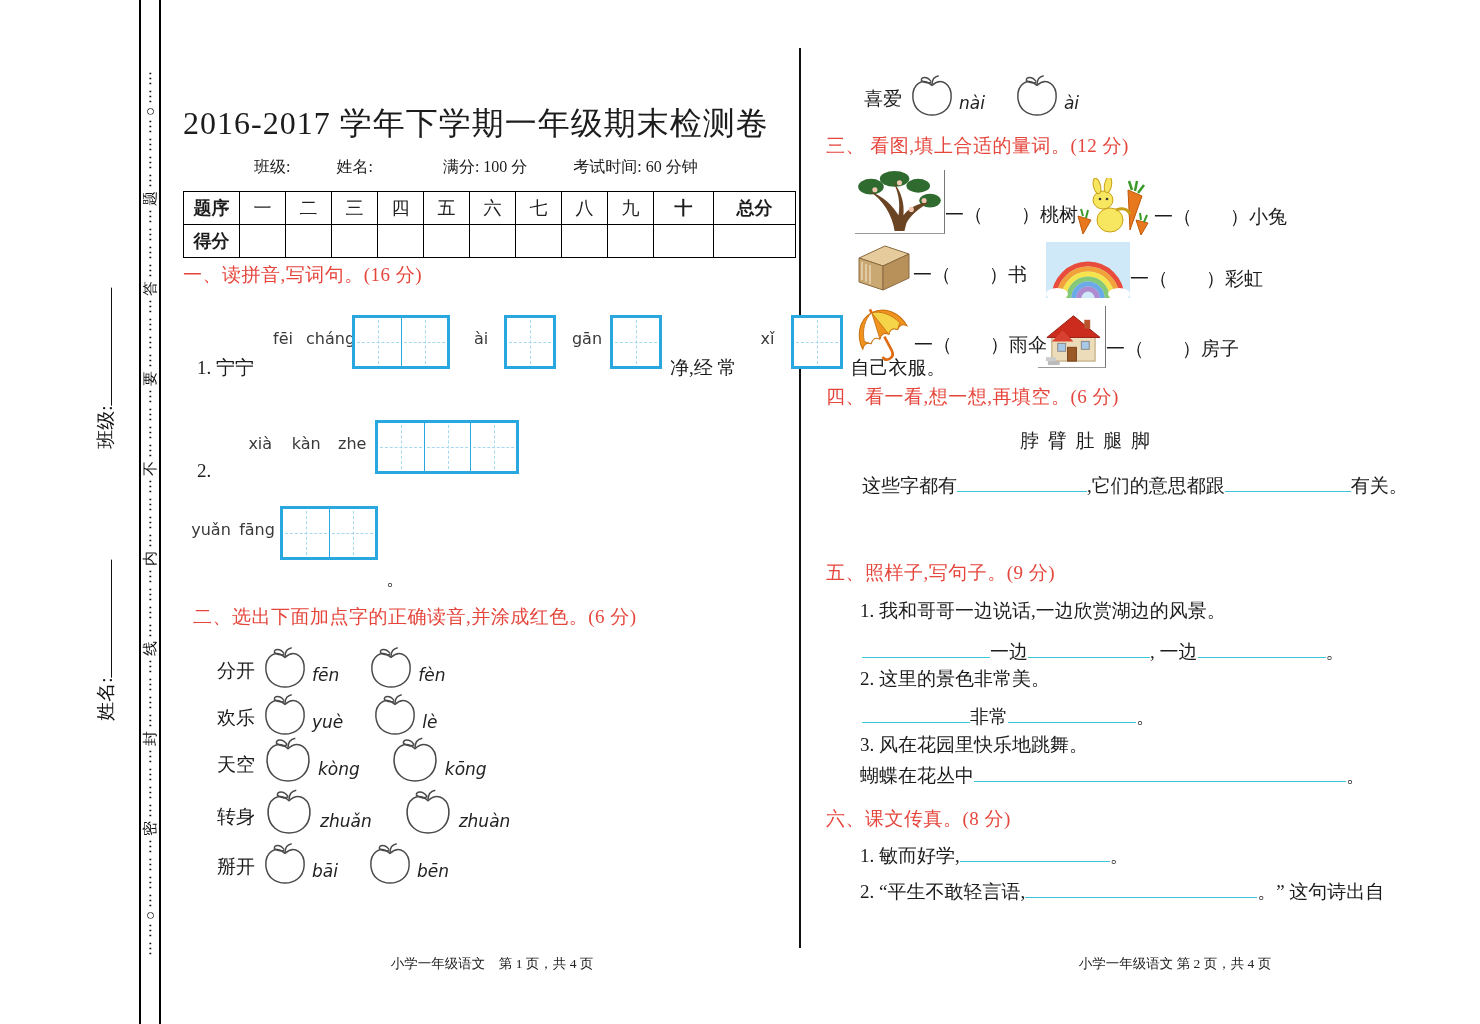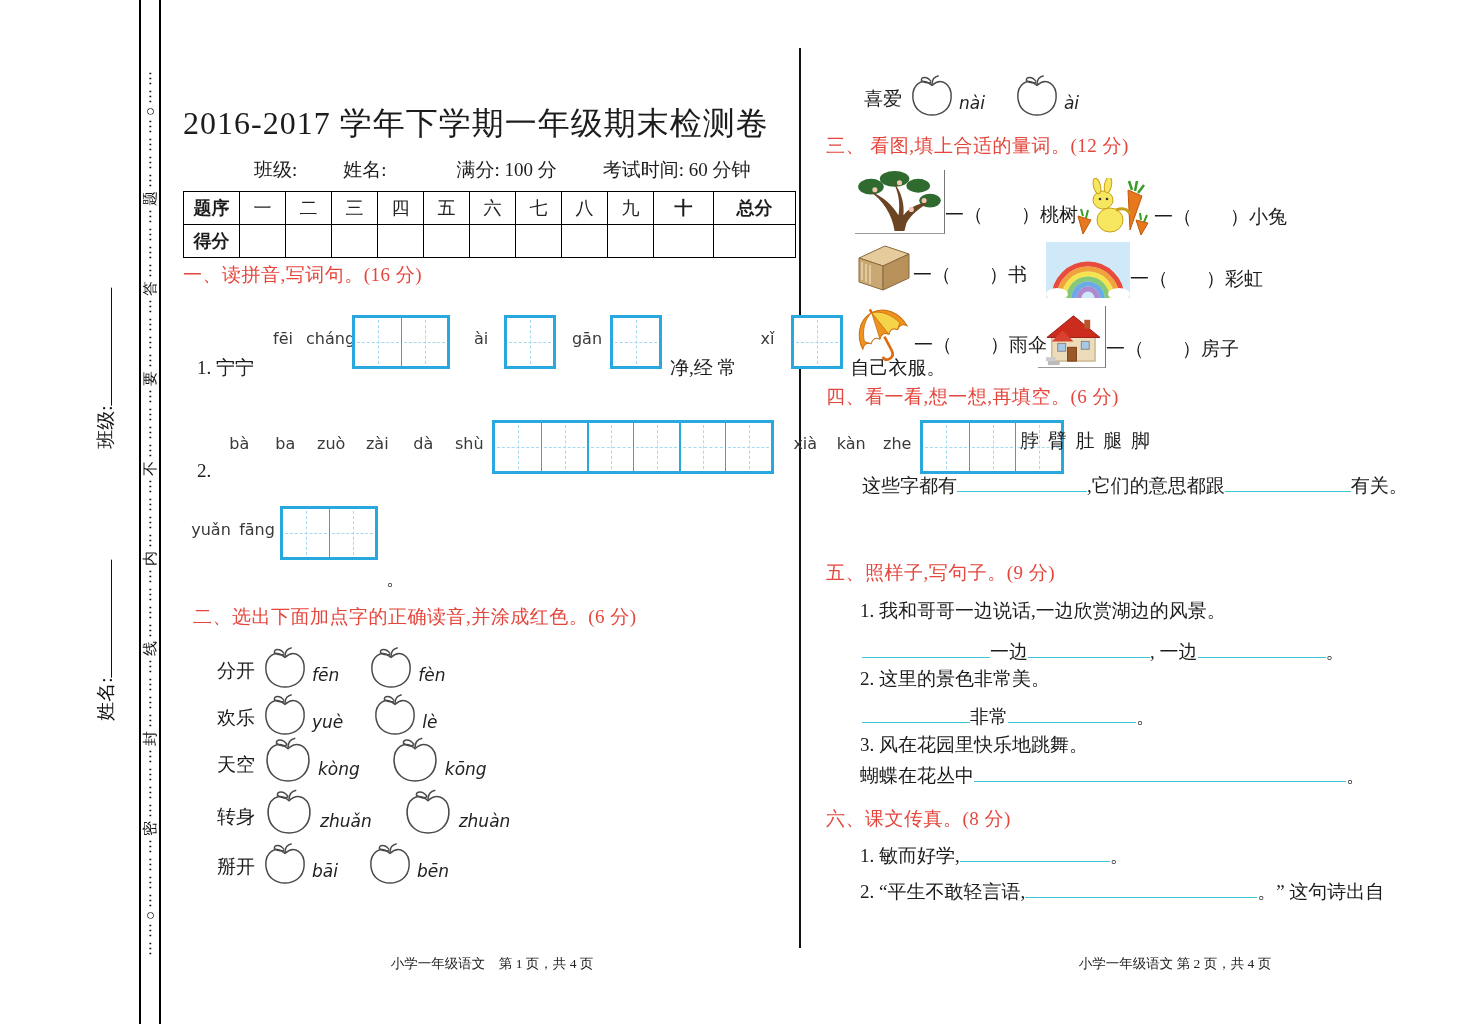--- a/index.html
+++ b/index.html
@@ -16,21 +16,21 @@
              white-space:nowrap;font-size:15px;letter-spacing:3px;color:#111;}
   .seal-label{position:absolute;transform:translate(-50%,-50%) rotate(-90deg);
               white-space:nowrap;font-size:19px;color:#111;}
   .seal-label .fill{display:inline-block;width:118px;border-bottom:1.5px solid #111;height:0.9em;vertical-align:baseline;}
 
   .center-divider{position:absolute;left:799px;top:48px;height:900px;width:2px;background:#111;}
 
   
   .paper-title{position:absolute;left:183px;top:102px;width:612px;
                font-size:32px;font-weight:400;letter-spacing:1px;}
-  .info-line{position:absolute;left:254px;top:157px;font-size:19px;white-space:nowrap;}
+  .info-line{position:absolute;left:254px;top:157px;font-size:16px;white-space:nowrap;}
   .info-line span{margin-right:46px;}
   .info-line .w{margin-right:70px;}
 
   table.score{position:absolute;left:183px;top:191px;border-collapse:collapse;table-layout:fixed;}
   table.score td{border:1.5px solid #000;height:33px;text-align:center;font-size:18px;padding:0;}
   td.hd{font-weight:700;}
   td.num{font-weight:400;color:#222;}
   td.ten{font-weight:700;font-size:20px;}
 
   .sec-title{position:absolute;color:var(--red);font-size:19px;white-space:nowrap;letter-spacing:0.5px;}
@@ -41,21 +41,21 @@
   .pylabels{display:flex;height:26px;}
   .pylabel{width:46px;text-align:center;font-family:"DejaVu Sans",sans-serif;font-size:16px;color:#3a3a3a;}
   .cells{display:flex;border:3px solid var(--blue);background:#fff;}
   .cell{width:46px;height:48px;position:relative;border-left:1.5px solid var(--blue);}
   .cell:first-child{border-left:none;}
   .cell.pair-sep{border-left:2.5px solid var(--blue);}
   .cell::before{content:"";position:absolute;left:2px;right:2px;top:50%;border-top:1px dashed var(--dash);}
   .cell::after{content:"";position:absolute;top:2px;bottom:2px;left:50%;border-left:1px dashed var(--dash);}
   .rowtext{font-size:19px;margin-top:40px;white-space:nowrap;}
   .rowtext.lo{margin-top:60px;}
-  .gapL{}
+  .gapL{margin-left:26px;}
 
   
   .s2row{position:absolute;display:flex;align-items:flex-end;height:46px;}
   .s2word{font-size:19px;margin-bottom:4px;margin-right:4px;}
   .apple{width:52px;height:44px;flex:none;}
   .opt{font-family:"DejaVu Sans",sans-serif;font-size:17px;color:#222;margin:0 26px 3px 1px;font-style:italic;}
   .opt:last-child{margin-right:0;}
 
   
   .s3item{position:absolute;display:flex;align-items:flex-end;}
@@ -185,38 +185,20 @@
       </div>
     <div class="cells">
         <div class="cell"></div>
       </div>
   </div>
   <span class="rowtext">自己衣服。</span>
 </div>
 
 <div class="pyrow" style="left:197px;top:420px">
   <span class="rowtext">2.</span>
-  <div class="pyblock" style="margin-left:5px">
-    <div class="pylabels">
-      <span class="pylabel">bà</span>
-      <span class="pylabel">ba</span>
-      <span class="pylabel">zuò</span>
-      <span class="pylabel">zài</span>
-      <span class="pylabel">dà</span>
-      <span class="pylabel">shù</span>
-    </div>
-    <div class="cells">
-      <div class="cell"></div>
-        <div class="cell"></div>
-        <div class="cell pair-sep"></div>
-        <div class="cell"></div>
-        <div class="cell pair-sep"></div>
-        <div class="cell"></div>
-    </div>
-  </div>
   <div class="pyblock gapL">
     <div class="pylabels">
       <span class="pylabel">xià</span>
       <span class="pylabel">kàn</span>
       <span class="pylabel">zhe</span>
     </div>
     <div class="cells">
         <div class="cell"></div>
         <div class="cell"></div>
         <div class="cell"></div>

